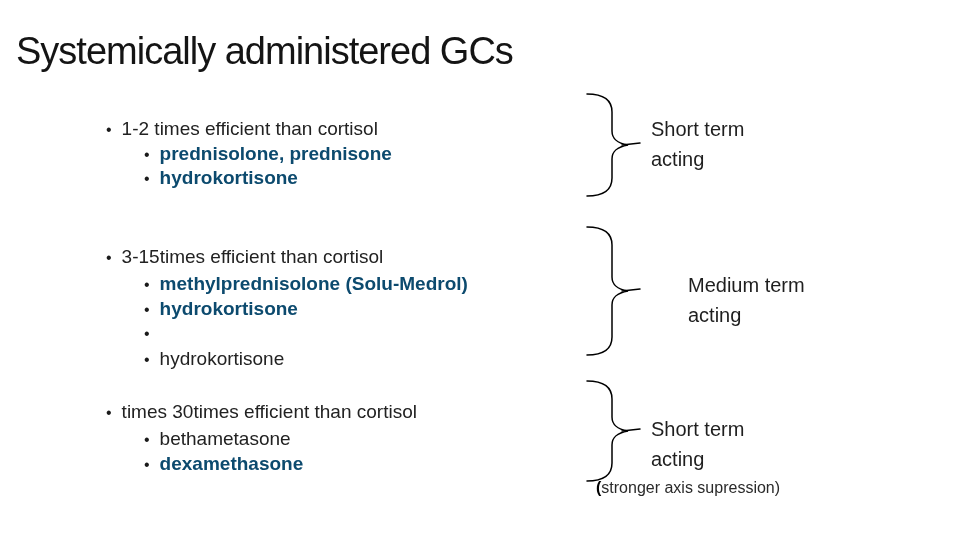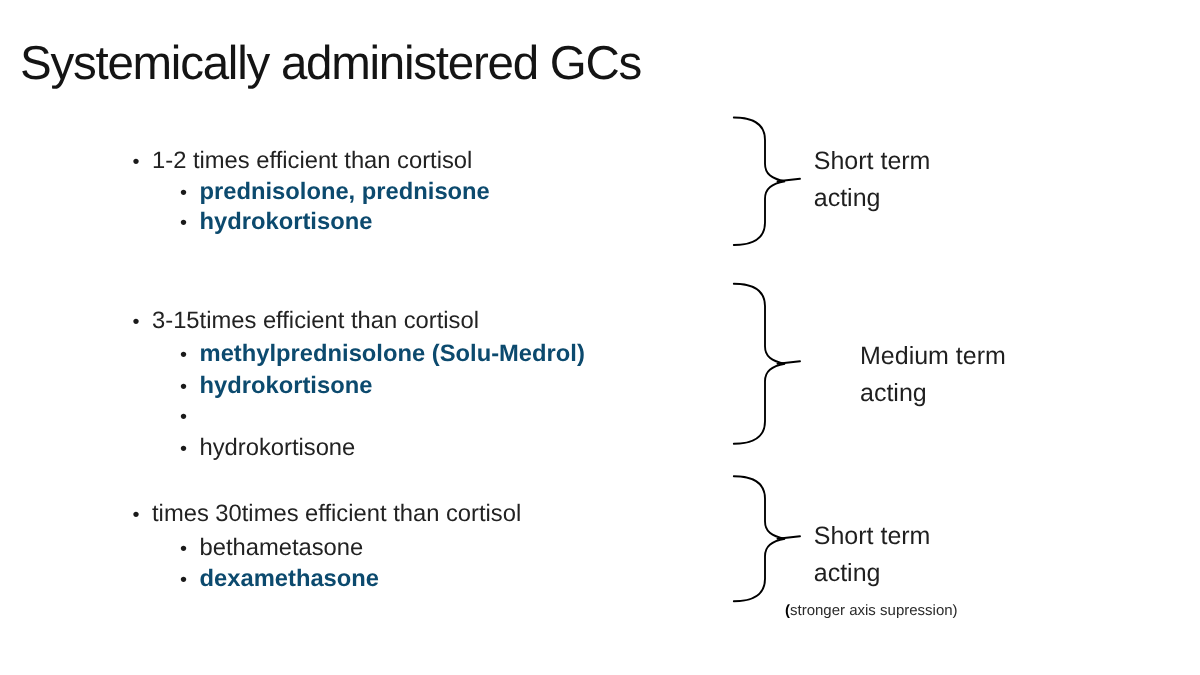--- a/index.html
+++ b/index.html
@@ -54,22 +54,22 @@
     position: absolute;
     font-size: 20px;
     line-height: 30px;
     color: #1f1f1f;
     white-space: nowrap;
   }
   .brace-label span { display: block; }
 
   .footnote {
     position: absolute;
-    left: 628px; top: 478px;
-    font-size: 12px;
+    left: 596px; top: 478px;
+    font-size: 16px;
     line-height: 20px;
     color: #2a2a2a;
     white-space: nowrap;
   }
   .footnote .fn-paren { font-weight: 700; color: #000; }
 </style>
 </head>
 <body>
 
 <div class="slide">

